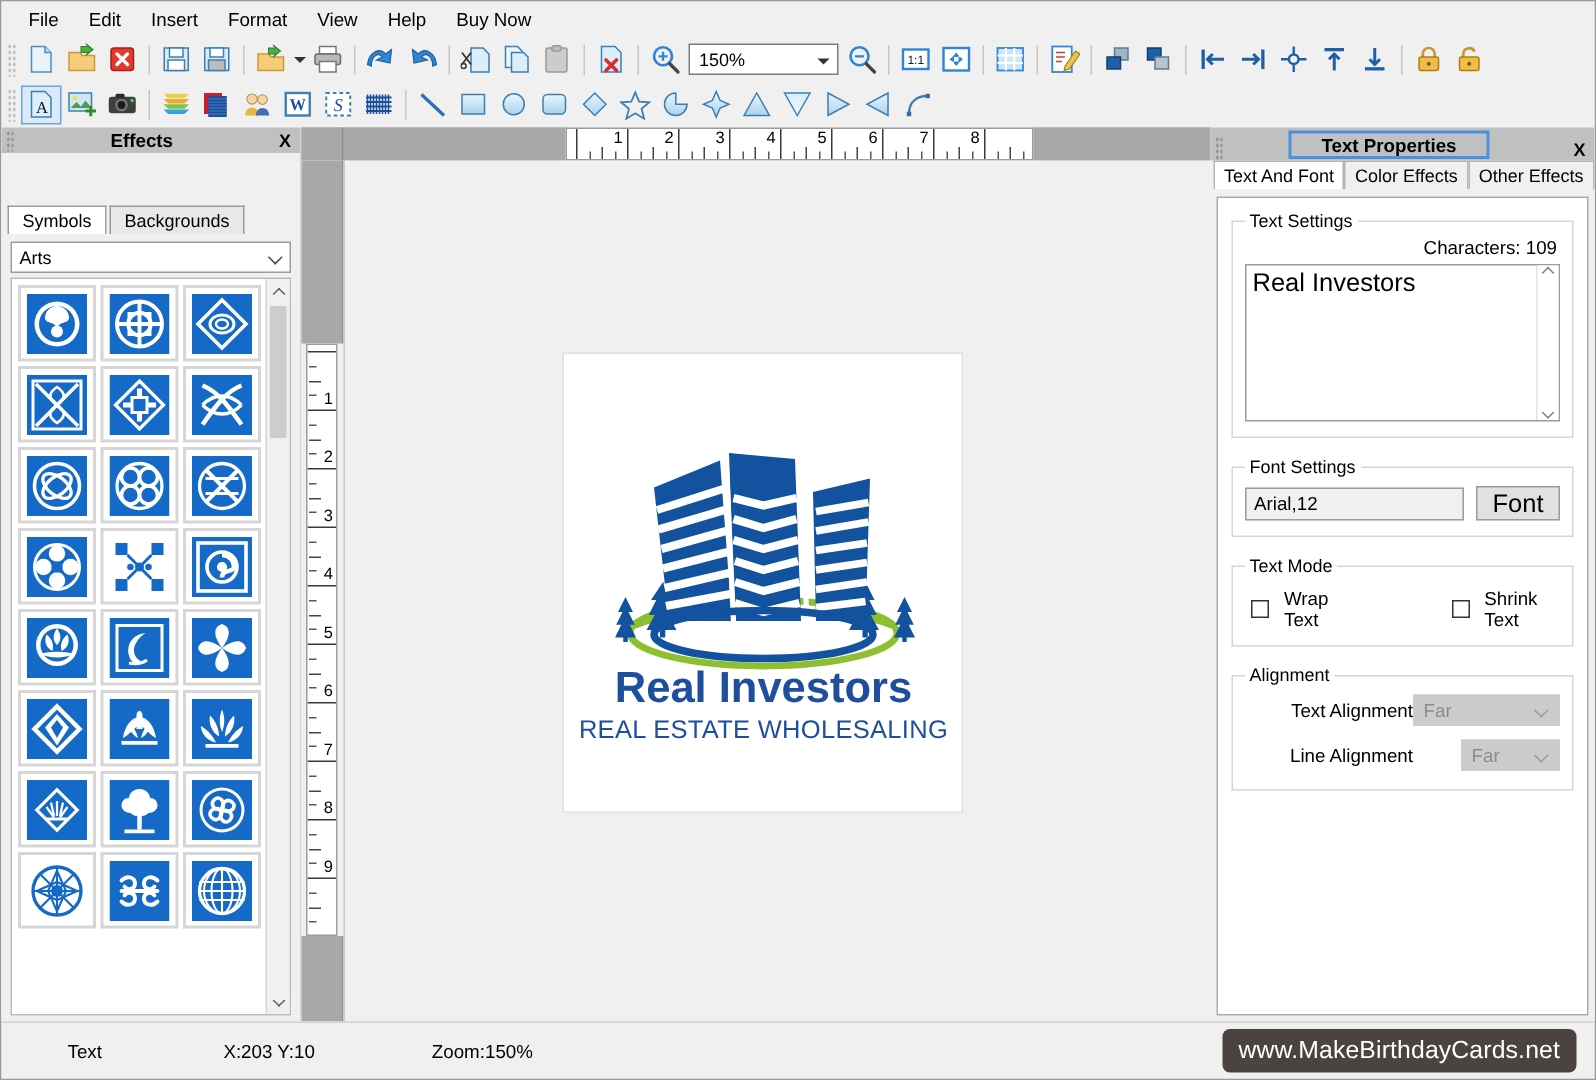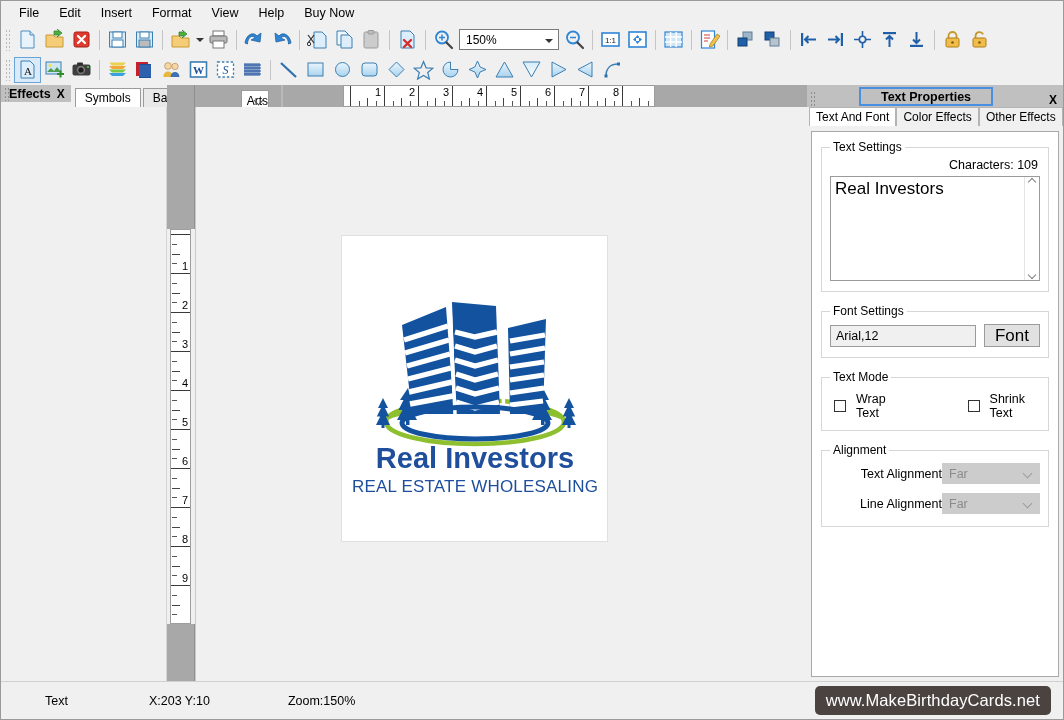--- a/index.html
+++ b/index.html
@@ -122,22 +122,22 @@
   
   .body {
     flex: 1 1 auto;
     display: flex;
     min-height: 0;
     background: #f0f0f0;
   }
 
   
   .left-panel {
-    width: 166px;
-    display: flex; 
+    width: 200px;
+    display: flex; flex-direction: column;
     background: #f0f0f0;
     flex: 0 0 auto;
     border-right: 1px solid #d4d4d4;
   }
   .panel-head {
     height: 17px;
     background: #c0c0c0;
     display: flex; align-items: center;
     position: relative;
     flex: 0 0 auto;
@@ -153,20 +153,21 @@
   }
   .panel-head .ph-close {
     width: 20px; text-align: center; font-size: 12px; font-weight: bold;
   }
   .tabs-row {
     height: 22px;
     display: flex; align-items: flex-end;
     padding-left: 4px;
     background: #f0f0f0;
     flex: 0 0 auto;
+    margin-top: 32px;
   }
   .tab {
     height: 19px;
     padding: 2px 9px 0 9px;
     font-size: 12px;
     border: 1px solid #9b9b9b;
     border-bottom: none;
     background: #e8e8e8;
     margin-right: 2px;
   }
@@ -1370,21 +1371,21 @@
 
         <fieldset class="gb">
           <legend>Alignment</legend>
           <div class="alignrow">
             <div class="albl">Text Alignment</div>
             <div class="disabled-combo">
               <span>Far</span>
               <span class="chev"></span>
             </div>
           </div>
-          <div class="alignrow" style="margin-bottom:2px;">
+          <div class="alignrow" style="margin-bottom:2px;gap:32px;">
             <div class="albl">Line Alignment</div>
             <div class="disabled-combo">
               <span>Far</span>
               <span class="chev"></span>
             </div>
           </div>
         </fieldset>
 
       </div>
     </div>

